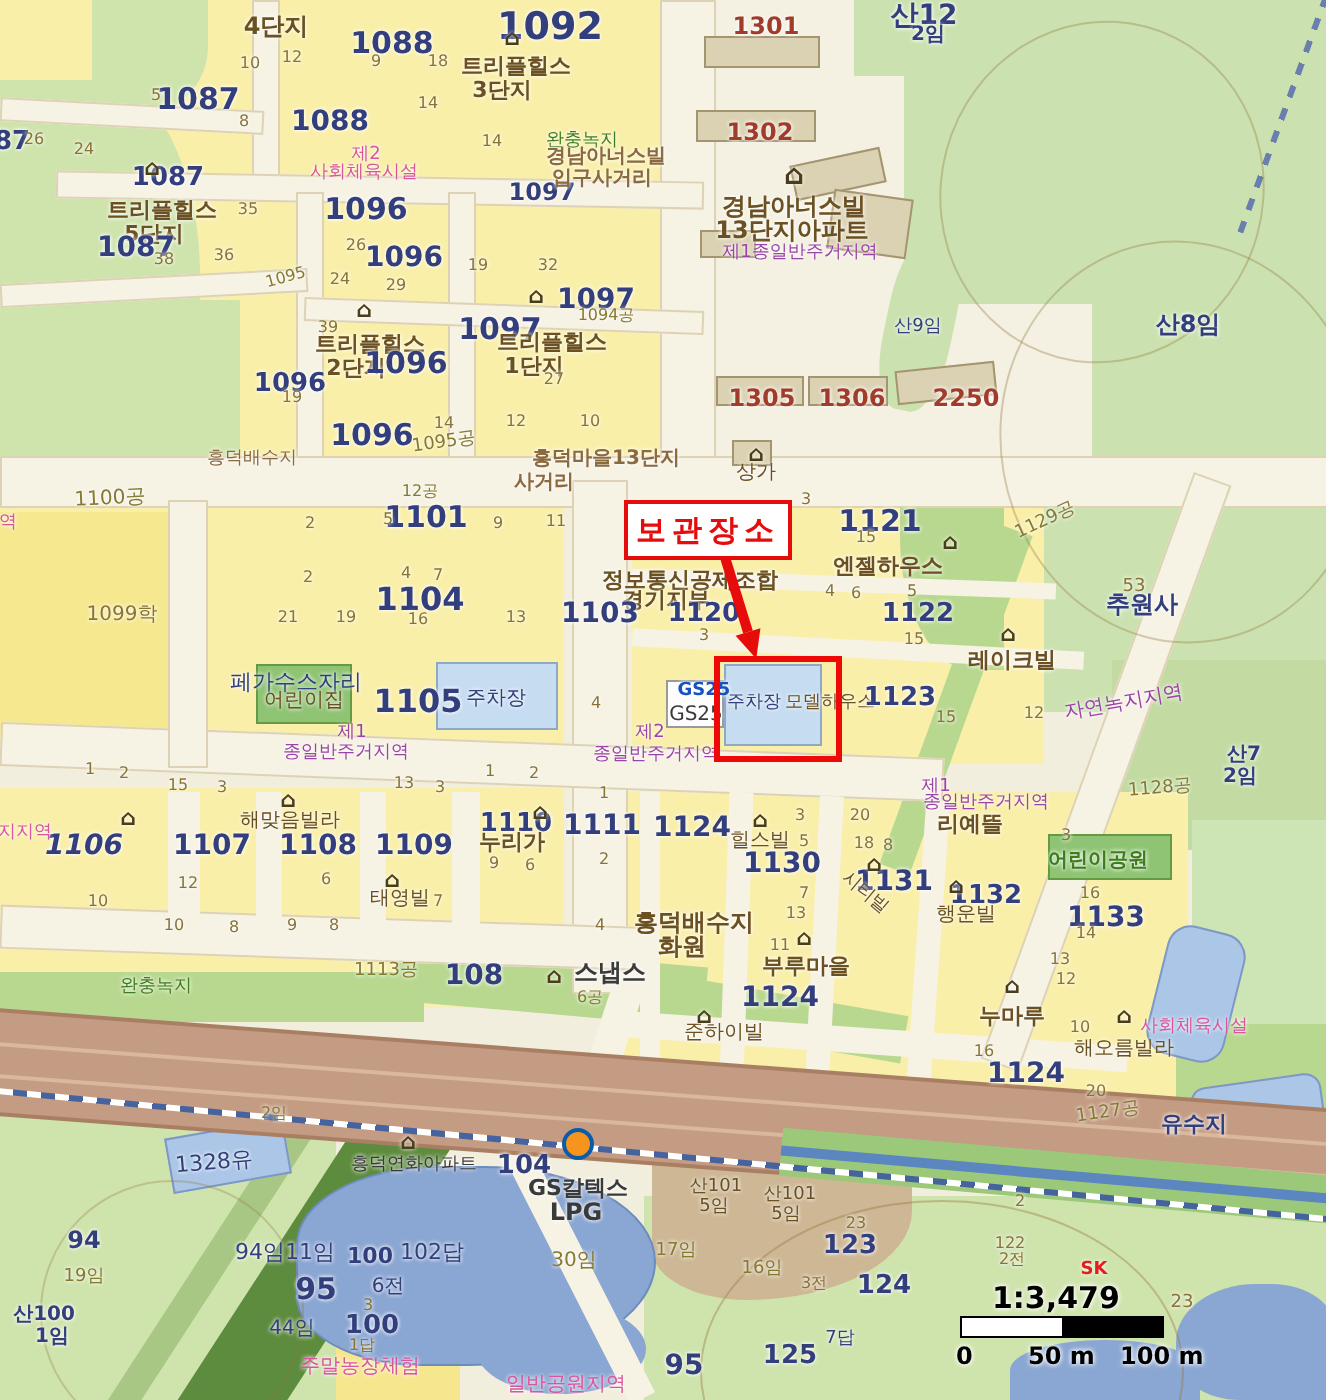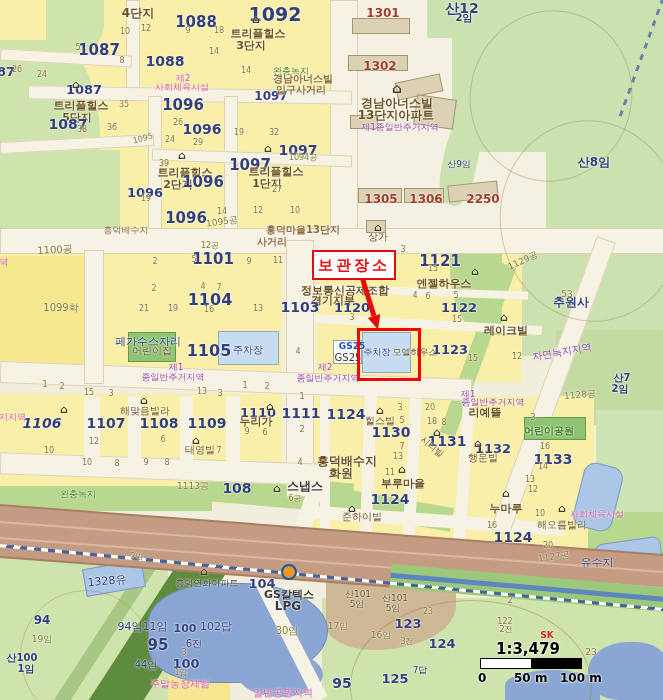--- a/index.html
+++ b/index.html
@@ -257,21 +257,21 @@
     <div class="lbl" style="left: 347px; top: 461px; font-size: 12px; color: rgb(107, 81, 34); font-weight: bold; transform: translate(-50%, -50%);">흥덕배수지</div>
     <div class="lbl" style="left: 341px; top: 473px; font-size: 12px; color: rgb(107, 81, 34); font-weight: bold; transform: translate(-50%, -50%);">화원</div>
     <div class="lbl" style="left: 403px; top: 483px; font-size: 11px; color: rgb(107, 81, 34); font-weight: bold; transform: translate(-50%, -50%);">부루마을</div>
     <div class="lbl" style="left: 390px; top: 499px; font-size: 14px; color: rgb(51, 63, 125); font-weight: bold; transform: translate(-50%, -50%);">1124</div>
     <div class="lbl" style="left: 362px; top: 517px; font-size: 10px; color: rgb(107, 81, 34); font-weight: normal; transform: translate(-50%, -50%);">준하이빌</div>
     <div class="lbl" style="left: 506px; top: 508px; font-size: 11px; color: rgb(107, 81, 34); font-weight: bold; transform: translate(-50%, -50%);">누마루</div>
     <div class="lbl" style="left: 562px; top: 525px; font-size: 10px; color: rgb(107, 81, 34); font-weight: normal; transform: translate(-50%, -50%);">해오름빌라</div>
     <div class="lbl" style="left: 597px; top: 514px; font-size: 9px; color: rgb(217, 85, 158); font-weight: normal; transform: translate(-50%, -50%);">사회체육시설</div>
     <div class="lbl" style="left: 513px; top: 537px; font-size: 14px; color: rgb(51, 63, 125); font-weight: bold; transform: translate(-50%, -50%);">1124</div>
     <div class="lbl" style="left: 554px; top: 557px; font-size: 9px; color: rgb(133, 122, 47); font-weight: normal; transform: translate(-50%, -50%) rotate(-8deg);">1127공</div>
-    <div class="lbl" style="left: 597px; top: 562px; font-size: 11px; color: rgb(51, 63, 125); font-weight: normal; transform: translate(-50%, -50%); text-align: right;">유수지</div>
+    <div class="lbl" style="left: 597px; top: 562px; font-size: 11px; color: rgb(51, 63, 125); font-weight: bold; transform: translate(-50%, -50%); text-align: right;">유수지</div>
     <div class="lbl" style="left: 305px; top: 486px; font-size: 12px; color: rgb(58, 58, 58); font-weight: bold; transform: translate(-50%, -50%);">스냅스</div>
     <div class="lbl" style="left: 237px; top: 488px; font-size: 14px; color: rgb(51, 63, 125); font-weight: bold; transform: translate(-50%, -50%);">108</div>
     <div class="lbl" style="left: 193px; top: 486px; font-size: 9px; color: rgb(133, 122, 47); font-weight: normal; transform: translate(-50%, -50%);">1113공</div>
     <div class="lbl" style="left: 78px; top: 494px; font-size: 9px; color: rgb(62, 125, 30); font-weight: normal; transform: translate(-50%, -50%);">완충녹지</div>
     <div class="lbl" style="left: 295px; top: 499px; font-size: 8px; color: rgb(133, 122, 47); font-weight: normal; transform: translate(-50%, -50%);">6공</div>
     <div class="lbl" style="left: 137px; top: 557px; font-size: 8px; color: rgb(133, 122, 47); font-weight: normal; transform: translate(-50%, -50%);">2임</div>
     <div class="lbl" style="left: 155px; top: 262px; font-size: 8px; color: rgb(138, 116, 53); font-weight: normal; transform: translate(-50%, -50%);">2</div>
     <div class="lbl" style="left: 194px; top: 260px; font-size: 8px; color: rgb(138, 116, 53); font-weight: normal; transform: translate(-50%, -50%);">5</div>
     <div class="lbl" style="left: 249px; top: 262px; font-size: 8px; color: rgb(138, 116, 53); font-weight: normal; transform: translate(-50%, -50%);">9</div>
     <div class="lbl" style="left: 278px; top: 261px; font-size: 8px; color: rgb(138, 116, 53); font-weight: normal; transform: translate(-50%, -50%);">11</div>
@@ -350,21 +350,21 @@
     <div class="lbl" style="left: 288px; top: 606px; font-size: 12px; color: rgb(58, 58, 58); font-weight: bold; transform: translate(-50%, -50%);">LPG</div>
     <div class="lbl" style="left: 207px; top: 583px; font-size: 9px; color: rgb(58, 58, 58); font-weight: normal; transform: translate(-50%, -50%);">흥덕연화아파트</div>
     <div class="lbl" style="left: 180px; top: 684px; font-size: 10px; color: rgb(217, 85, 158); font-weight: normal; transform: translate(-50%, -50%);">주말농장체험</div>
     <div class="lbl" style="left: 283px; top: 693px; font-size: 10px; color: rgb(217, 85, 158); font-weight: normal; transform: translate(-50%, -50%);">일반공원지역</div>
     <div class="lbl" style="left: 358px; top: 594px; font-size: 9px; color: rgb(107, 81, 34); font-weight: normal; transform: translate(-50%, -50%);">산101</div>
     <div class="lbl" style="left: 357px; top: 604px; font-size: 9px; color: rgb(107, 81, 34); font-weight: normal; transform: translate(-50%, -50%);">5임</div>
     <div class="lbl" style="left: 395px; top: 598px; font-size: 9px; color: rgb(107, 81, 34); font-weight: normal; transform: translate(-50%, -50%);">산101</div>
     <div class="lbl" style="left: 393px; top: 608px; font-size: 9px; color: rgb(107, 81, 34); font-weight: normal; transform: translate(-50%, -50%);">5임</div>
     <div class="lbl" style="left: 338px; top: 626px; font-size: 9px; color: rgb(133, 122, 47); font-weight: normal; transform: translate(-50%, -50%);">17임</div>
     <div class="lbl" style="left: 381px; top: 635px; font-size: 9px; color: rgb(133, 122, 47); font-weight: normal; transform: translate(-50%, -50%);">16임</div>
-    <div class="lbl" style="left: 408px; top: 623px; font-size: 13px; color: rgb(51, 63, 125); font-weight: bold; transform: translate(-50%, -50%);">123</div>
+    <div class="lbl" style="left: 425px; top: 623px; font-size: 13px; color: rgb(51, 63, 125); font-weight: bold; transform: translate(-50%, -50%);">123</div>
     <div class="lbl" style="left: 428px; top: 612px; font-size: 8px; color: rgb(138, 116, 53); font-weight: normal; transform: translate(-50%, -50%);">23</div>
     <div class="lbl" style="left: 442px; top: 643px; font-size: 13px; color: rgb(51, 63, 125); font-weight: bold; transform: translate(-50%, -50%);">124</div>
     <div class="lbl" style="left: 395px; top: 678px; font-size: 13px; color: rgb(51, 63, 125); font-weight: bold; transform: translate(-50%, -50%);">125</div>
     <div class="lbl" style="left: 342px; top: 683px; font-size: 14px; color: rgb(51, 63, 125); font-weight: bold; transform: translate(-50%, -50%);">95</div>
     <div class="lbl" style="left: 420px; top: 670px; font-size: 9px; color: rgb(51, 63, 125); font-weight: normal; transform: translate(-50%, -50%);">7답</div>
     <div class="lbl" style="left: 407px; top: 642px; font-size: 8px; color: rgb(138, 116, 53); font-weight: normal; transform: translate(-50%, -50%);">3전</div>
     <div class="lbl" style="left: 505px; top: 622px; font-size: 8px; color: rgb(138, 116, 53); font-weight: normal; transform: translate(-50%, -50%);">122</div>
     <div class="lbl" style="left: 506px; top: 630px; font-size: 8px; color: rgb(138, 116, 53); font-weight: normal; transform: translate(-50%, -50%);">2전</div>
     <div class="lbl" style="left: 591px; top: 652px; font-size: 9px; color: rgb(138, 116, 53); font-weight: normal; transform: translate(-50%, -50%);">23</div>
     <div class="lbl" style="left: 510px; top: 601px; font-size: 8px; color: rgb(138, 116, 53); font-weight: normal; transform: translate(-50%, -50%);">2</div>

